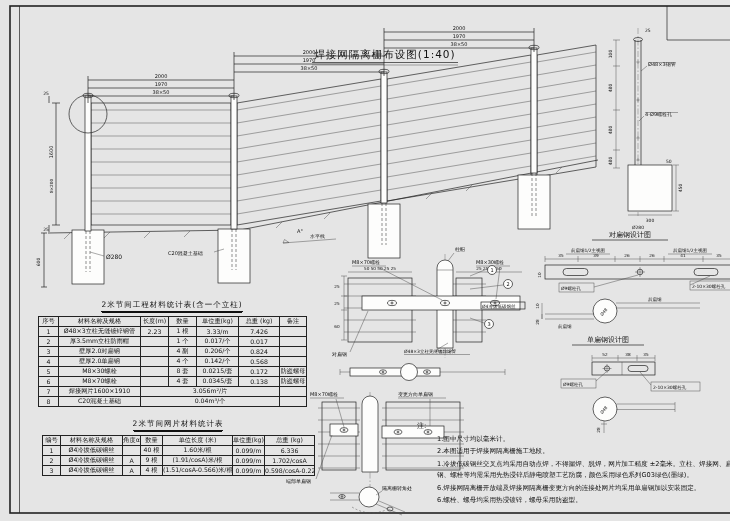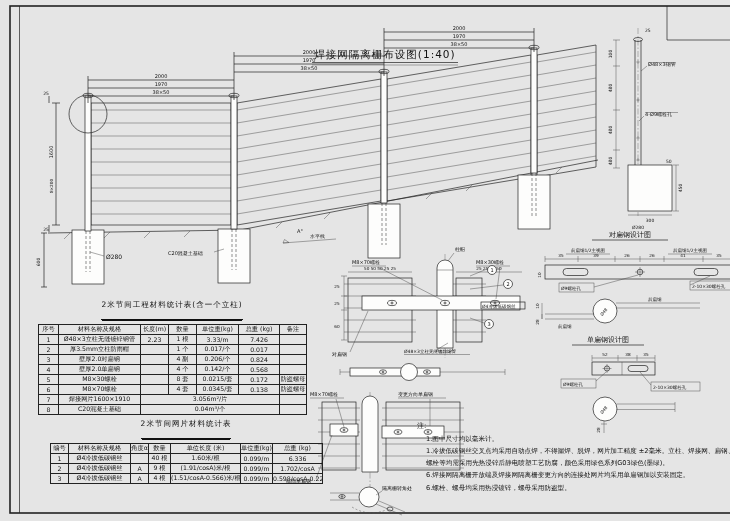--- a/index.html
+++ b/index.html
@@ -10,28 +10,28 @@
   svg .thin{stroke-width:.45;stroke:#444;}
   svg .thick{stroke-width:1.6;}
   svg .wh{fill:#fdfdfc;}
   svg .dash{stroke-dasharray:3 2;stroke-width:.5;}
   svg .cl{stroke-dasharray:6 2 1.5 2;stroke-width:.4;stroke:#555;}
   svg text{fill:#111;stroke:none;font-family:"DejaVu Sans",sans-serif;}
   .t7{font-size:7px;}.t6{font-size:6px;}.t5{font-size:5px;}.t45{font-size:4.5px;}.t4{font-size:4.2px;}
   .t10{font-size:10.5px;letter-spacing:1px;}
   .mid{text-anchor:middle;}
   .tblbox{position:absolute;}
-  .tbl-title{font-size:7.5px;text-align:center;letter-spacing:1px;padding-bottom:9px;
+  .tbl-title{font-size:7.5px;text-align:center;letter-spacing:1px;padding-bottom:1px;
              border-bottom:1px solid #111;box-shadow:0 2px 0 -1px #111;width:max-content;margin:0 auto 4px;}
   table{border-collapse:collapse;table-layout:fixed;width:100%;}
   td,th{border:1px solid #222;font-size:6.2px;font-weight:normal;text-align:center;
         padding:0;height:9px;white-space:nowrap;overflow:hidden;}
   .notes{position:absolute;font-size:6.6px;line-height:11.5px;}
   .notes-title{font-size:7px;margin-bottom:1px;}
-  .note-item{margin:0 0 1px 9px;}
+  .note-item{margin:0 0 1px 20px;}
 </style>
 </head>
 <body>
 
 <div class="sheet">
 <svg width="750" height="521" viewBox="0 0 750 521">
   <defs>
     <pattern id="vw" width="6.5" height="8" patternUnits="userSpaceOnUse">
       <path d="M3 0V8" stroke="#555" stroke-width="0.55"></path>
     </pattern>
@@ -392,21 +392,21 @@
     <tr>
             <td>8</td>
             <td>C20混凝土基础</td>
             <td colspan="4">0.04m³/个</td>
             <td></td>
           </tr>
   </tbody>
       </table>
 </div>
 
-<div class="tblbox" style="left:50px;top:419px;width:272px">
+<div class="tblbox" style="left:42px;top:419px;width:272px">
   <div class="tbl-title">2米节间网片材料统计表</div>
   <table>
     <colgroup>
           <col style="width:18px">
           <col style="width:62px">
           <col style="width:18px">
           <col style="width:22px">
           <col style="width:70px">
           <col style="width:32px">
           <col style="width:50px">
@@ -448,17 +448,18 @@
             <td>0.099/m</td>
             <td>0.598/cosA-0.224</td>
           </tr>
   </tbody>
       </table>
 </div>
 
 <div class="notes" style="left:417px;top:421px;width:322px">
   <div class="notes-title">注:</div>
   <div class="note-item">1.图中尺寸均以毫米计。</div>
+  <div class="note-item">2.本图适用于焊接网隔离栅施工地段。</div>
   <div class="note-item">1.冷拔低碳钢丝交叉点均采用自动点焊，不得漏焊、脱焊，网片加工精度 ±2毫米。立柱、焊接网、扁钢、螺栓等均需采用先热浸锌后静电喷塑工艺防腐，颜色采用绿色系列G03绿色(墨绿)。</div>
   <div class="note-item">6.焊接网隔离栅开放端及焊接网隔离栅变更方向的连接处网片均采用单扁钢加以安装固定。</div>
   <div class="note-item">6.螺栓、螺母均采用热浸镀锌，螺母采用防盗型。</div>
 </div>
 </div>
 
 </body></html>

